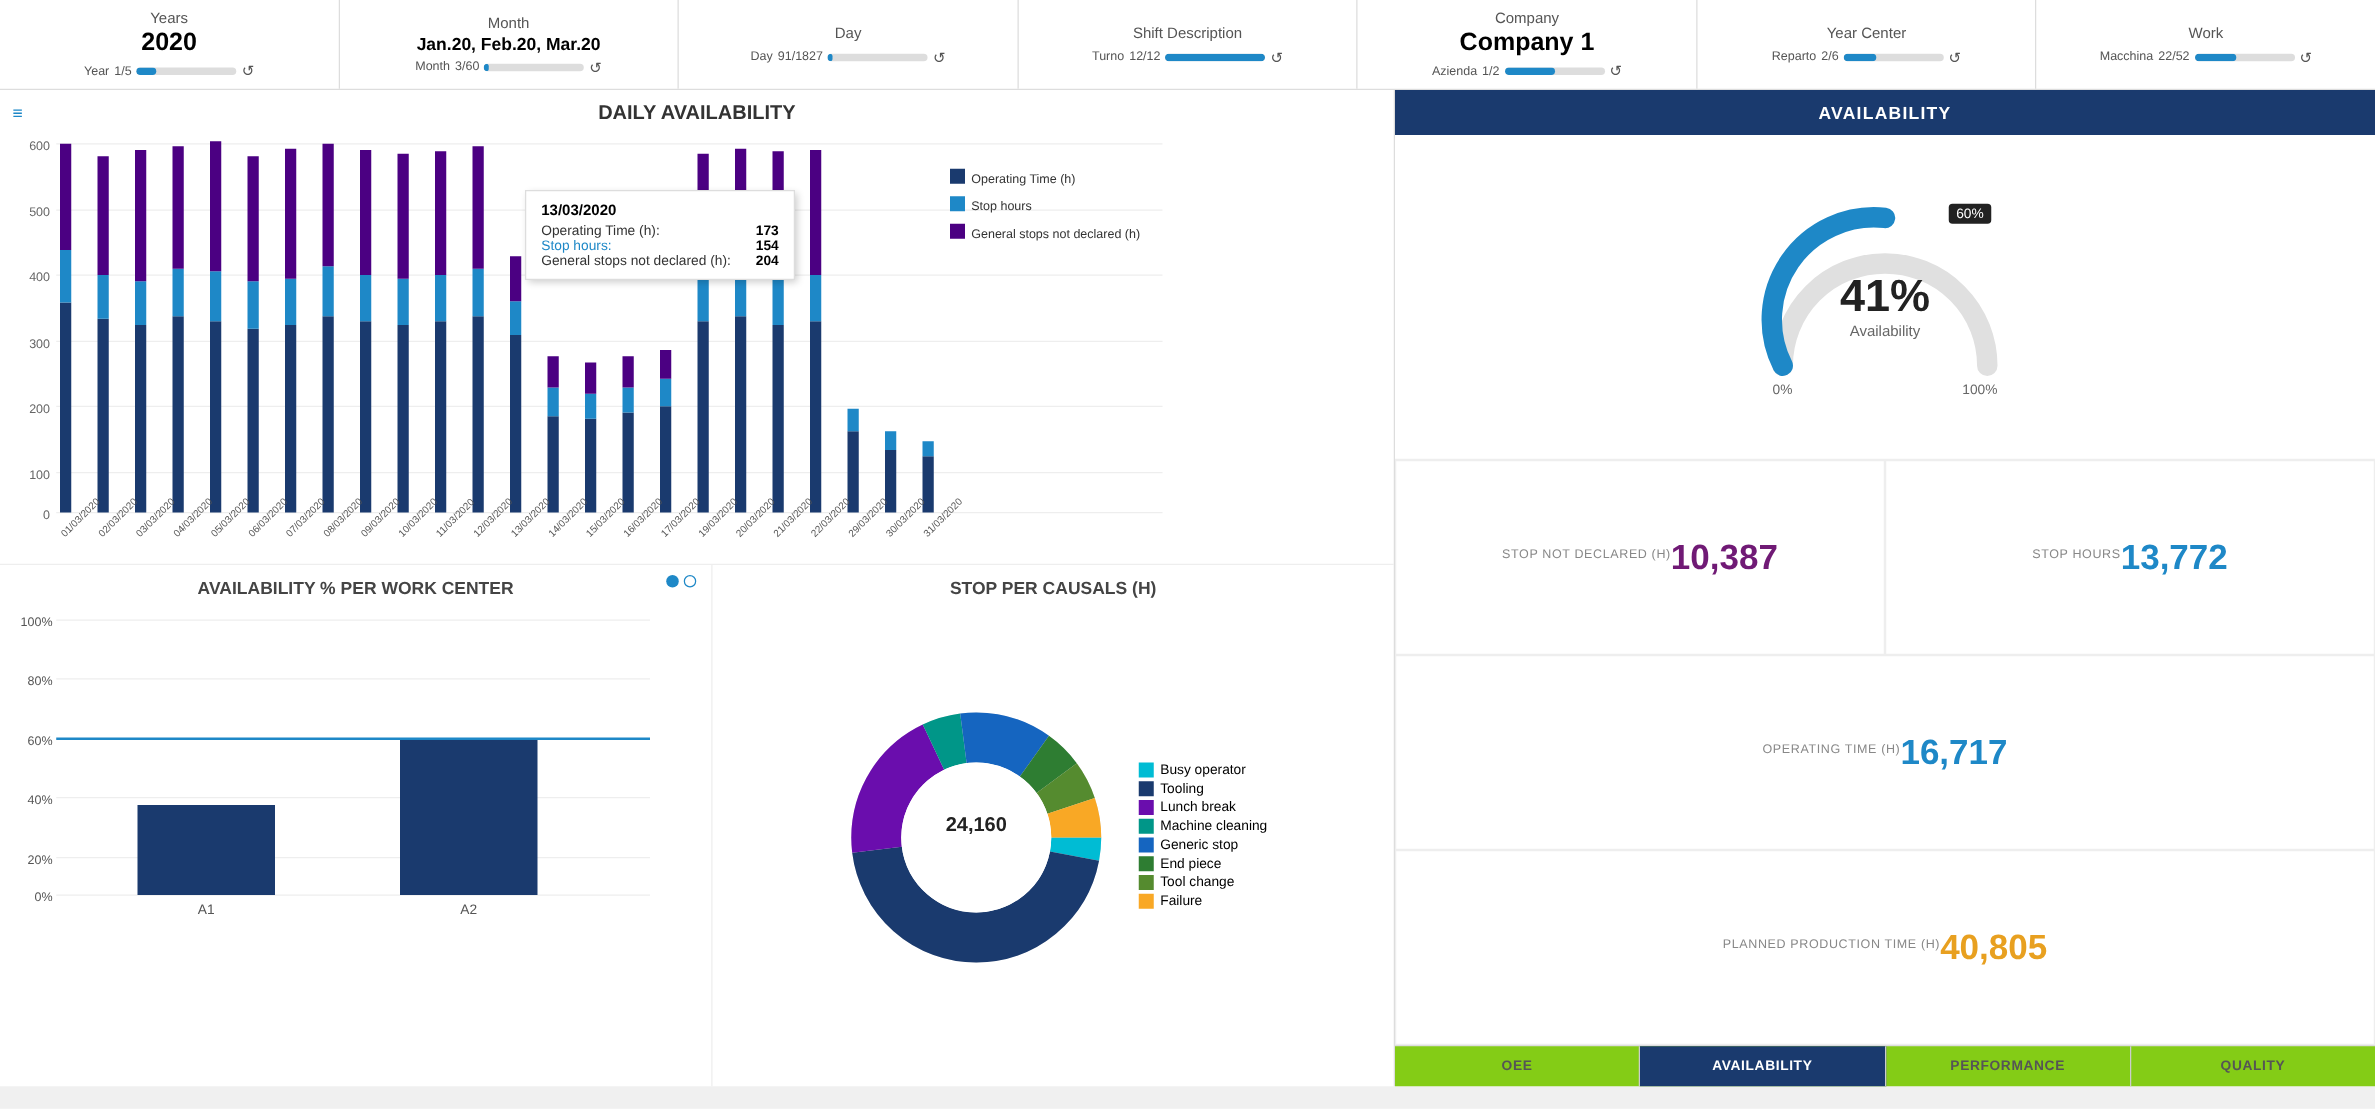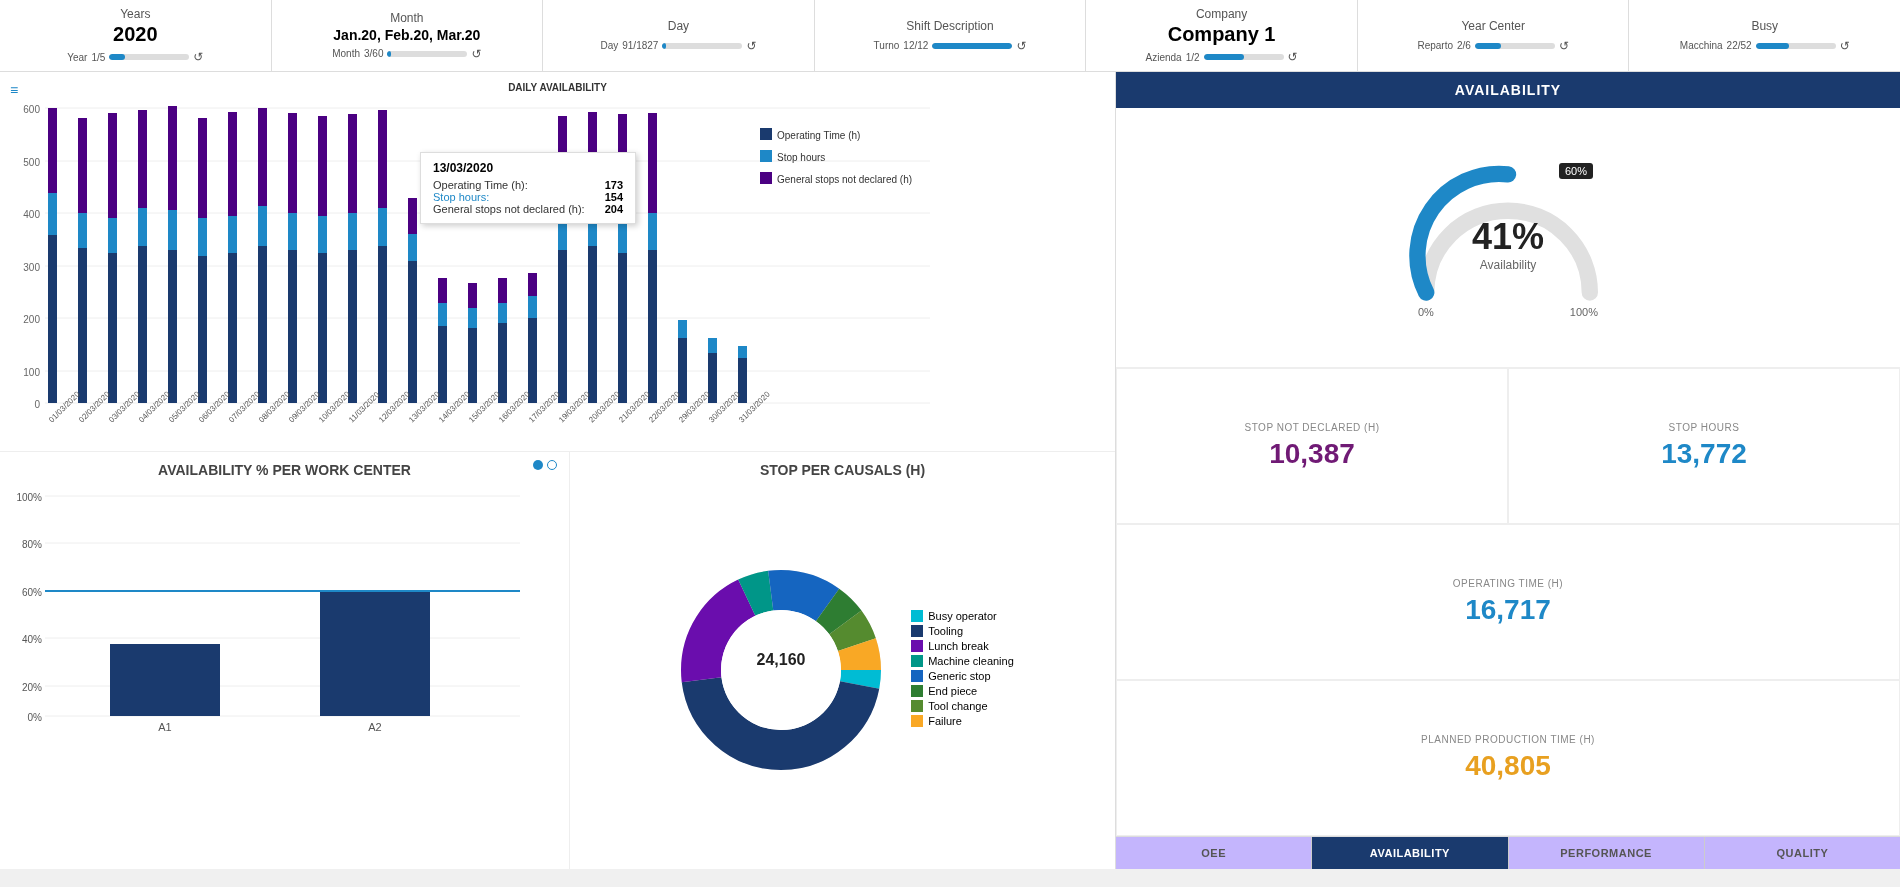--- a/index.html
+++ b/index.html
@@ -88,21 +88,21 @@
 
     
     .chart-section {
       flex: 0 0 380px;
       padding: 10px;
       border-bottom: 1px solid #eee;
       position: relative;
     }
     .chart-title {
       text-align: center;
-      font-size: 10px;
+      font-size: 16px;
       font-weight: bold;
       color: #333;
       margin-bottom: 5px;
     }
     .hamburger-icon {
       position: absolute;
       top: 10px;
       left: 10px;
       font-size: 14px;
       color: #1e88c7;
@@ -149,21 +149,21 @@
 
     .stats-grid {
       display: grid;
       grid-template-columns: 1fr 1fr;
       flex: 1;
     }
     .stat-box {
       background: white;
       border: 1px solid #eee;
       display: flex;
-      flex-direction: column;
+      flex-direction: row;
       align-items: center;
       justify-content: center;
       padding: 10px;
     }
     .stat-label {
       font-size: 10px;
       color: #888;
       text-transform: uppercase;
       letter-spacing: 0.5px;
       text-align: center;
@@ -177,21 +177,21 @@
     .stat-value.blue { color: #1e88c7; }
     .stat-value.orange { color: #e8a020; }
     .stat-box.full-width {
       grid-column: 1 / -1;
     }
 
     
     .bottom-nav {
       display: flex;
       border-top: 1px solid #ddd;
-      background: #c4b5fd;
+      background: #84cc16;
     }
     .nav-tab {
       flex: 1;
       text-align: center;
       padding: 10px 5px;
       font-size: 11px;
       font-weight: bold;
       letter-spacing: 0.5px;
       cursor: pointer;
       color: #555;
@@ -426,21 +426,21 @@
       <span class="filter-sub-label">Reparto</span>
       <span class="filter-sub-counter">2/6</span>
       <div class="progress-bar-container">
         <div class="progress-bar-fill" style="width:33%"></div>
       </div>
       <span class="refresh-icon">↺</span>
     </div>
   </div>
 
   <div class="filter-box">
-    <div class="filter-title">Busy</div>
+    <div class="filter-title">Work</div>
     <div class="filter-sub">
       <span class="filter-sub-label">Macchina</span>
       <span class="filter-sub-counter">22/52</span>
       <div class="progress-bar-container">
         <div class="progress-bar-fill" style="width:42%"></div>
       </div>
       <span class="refresh-icon">↺</span>
     </div>
   </div>
 

